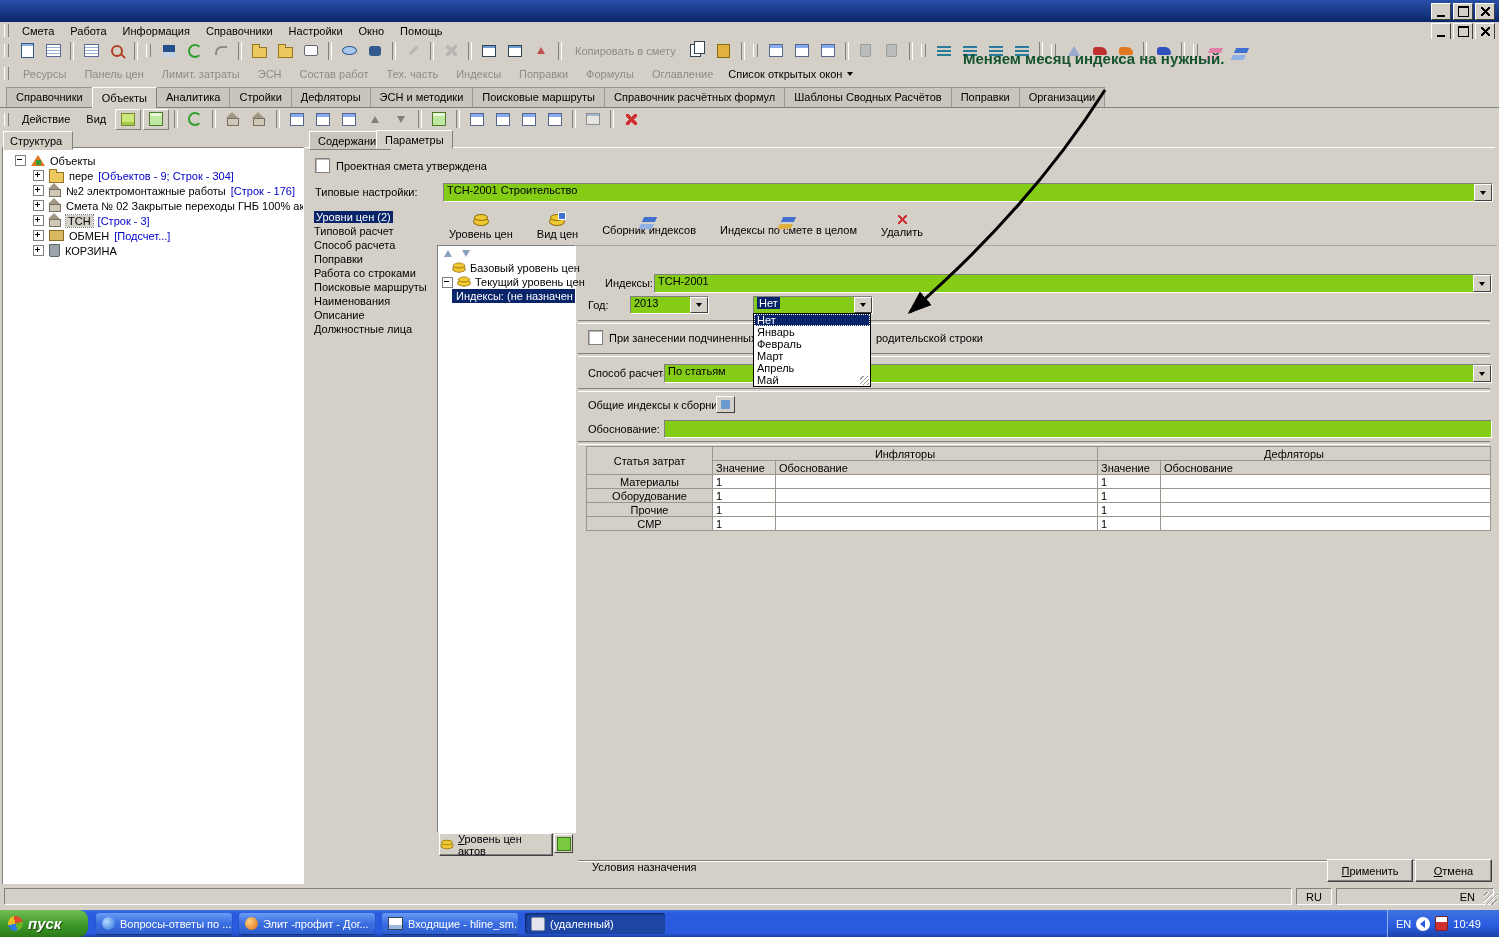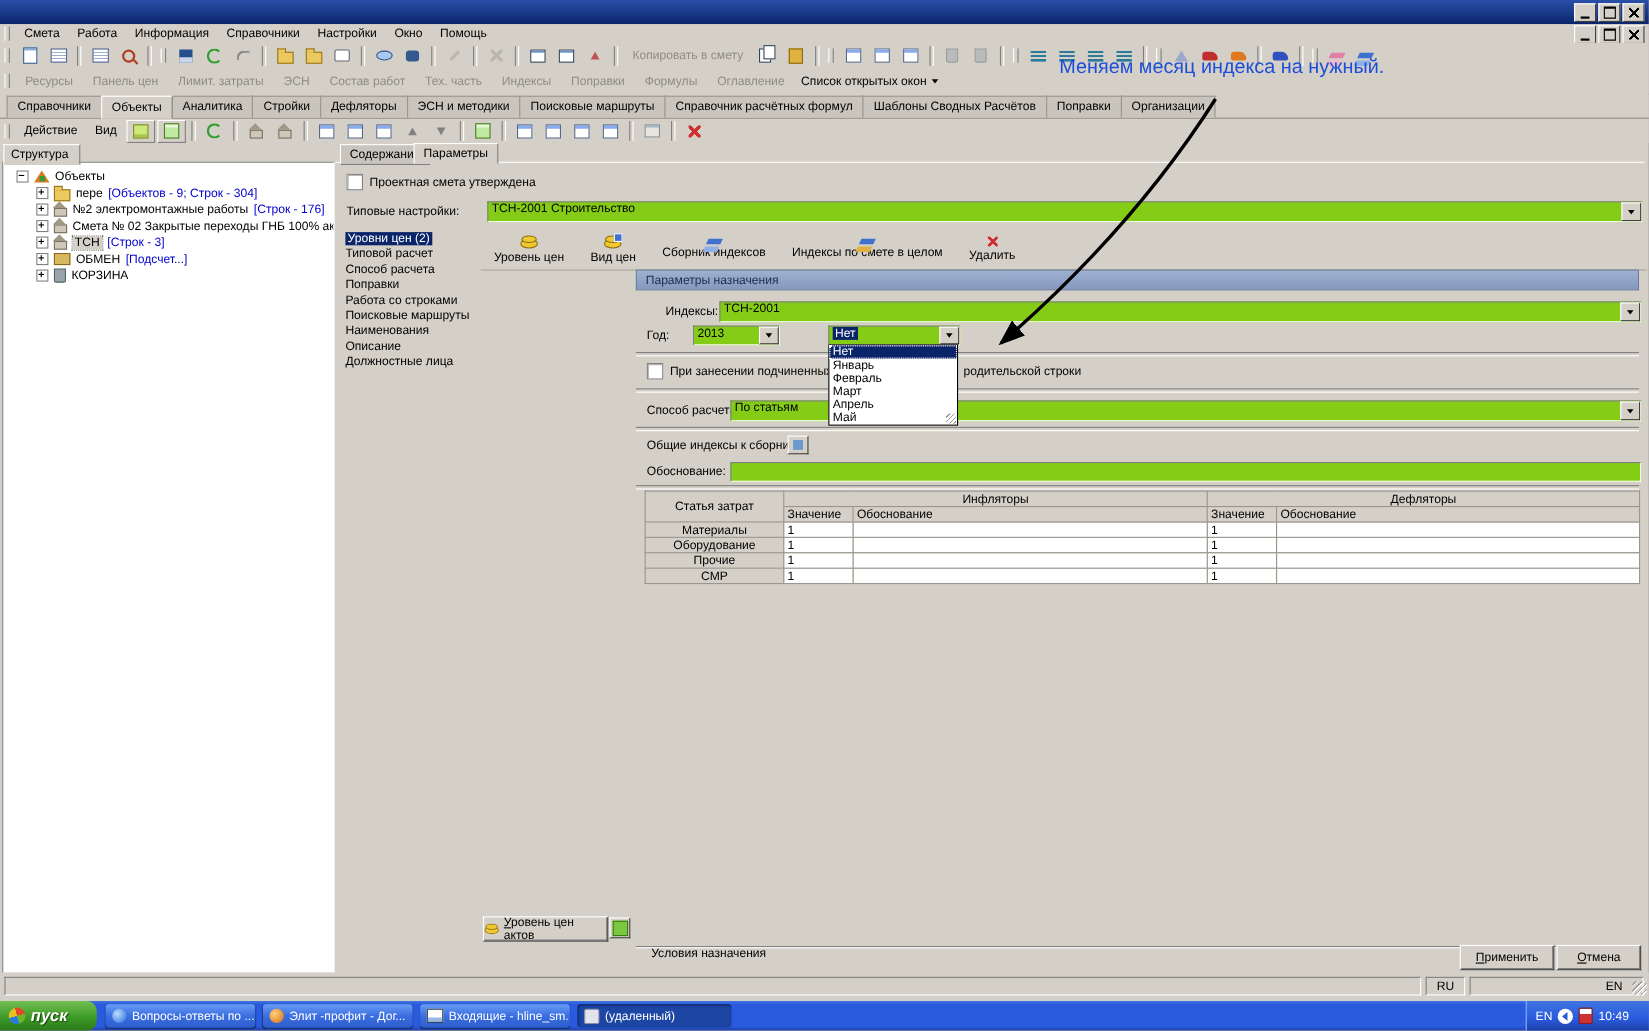--- a/index.html
+++ b/index.html
@@ -128,21 +128,21 @@
   .task{position:absolute;top:3px;height:21px;border-radius:3px;background:linear-gradient(#6a9bf5,#3a6ee0 50%,#2e5ecf);color:#fff;display:flex;align-items:center;gap:5px;padding:0 6px;box-sizing:border-box;white-space:nowrap;overflow:hidden;box-shadow:0 1px 1px #16336e;text-align:center;}
   .task.active{background:#1c45a4;box-shadow:inset 1px 1px 2px #0c2560;}
   .ti-ie{width:13px;height:13px;border-radius:50%;background:radial-gradient(circle at 35% 35%,#bcdcff,#1e6adc);flex:none;}
   .ti-or{width:13px;height:13px;border-radius:50%;background:radial-gradient(circle at 35% 35%,#ffd080,#d86a10);flex:none;}
   .ti-mail{width:13px;height:11px;background:#fff;border:1px solid #345;box-shadow:inset 0 -4px 0 #9ab8e0;flex:none;}
   .ti-rem{width:12px;height:12px;background:#e4e4ec;border:1px solid #8890a8;border-radius:2px;flex:none;}
   .tray{position:absolute;right:0;top:0;width:112px;height:27px;border-left:1px solid #8fb2f5;background:linear-gradient(#3f74e0,#2a5ade 60%,#1c41a8);display:flex;align-items:center;gap:5px;color:#fff;padding-left:8px;box-sizing:border-box;}
   .chev{width:14px;height:14px;border-radius:50%;background:#fff;position:relative;flex:none;}
   .chev::before{content:"";position:absolute;left:4px;top:3px;border-top:4px solid transparent;border-bottom:4px solid transparent;border-right:5px solid #2a5ade;}
   .ti-tray{width:11px;height:13px;background:linear-gradient(#fff 0 40%,#d03030 40%);border:1px solid #802020;border-radius:2px;flex:none;}
-  .annot{position:absolute;left:963px;top:50px;font-size:18px;font-weight:normal;color:#1d4ed8;white-space:nowrap;}
+  .annot{position:absolute;left:963px;top:50px;font-size:15px;font-weight:bold;color:#14532d;white-space:nowrap;}
   .arrow-svg{position:absolute;left:880px;top:78px;z-index:10;pointer-events:none;}
 </style>
 </head>
 <body>
 
 <div class="screen">
 
   <div class="titlebar">
     <div class="winbtns" style="position:absolute;right:4px;top:3px;">
       <div class="wbtn raised">
@@ -506,32 +506,47 @@
     <div class="ptb">
       <span class="ic i-layer" style="--c:#4070d0;--c2:#e0b040"></span>
       <span>Индексы по смете в целом</span>
     </div>
     <div class="ptb">
       <span class="ic xmark" style="--c:#d03030;width:9px;height:9px;"></span>
       <span>Удалить</span>
     </div>
   </div>
 
+  <div class="pricepanel">
+    <div style="display:flex;gap:10px;padding:4px 6px;">
+      <span class="ic i-up" style="border-bottom-color:#8aa0c0"></span>
+      <span class="ic i-dn" style="border-top-color:#8aa0c0"></span>
+    </div>
+    <div class="prow" style="padding-left:14px">
+      <span class="ic i-coins" style="transform:scale(.85)"></span>
+      <span>Базовый уровень цен</span>
+    </div>
+    <div class="prow">
+      <span class="pm"></span>
+      <span class="ic i-coins" style="transform:scale(.85)"></span>
+      <span>Текущий уровень цен</span>
+    </div>
+    <div class="prow sel" style="margin-left:14px">
+      <span>Индексы: (не назначен</span>
+    </div>
+  </div>
 
   <div class="btn95" style="left:439px;top:833px;width:112px;gap:4px;">
     <span class="ic i-coins" style="transform:scale(.8)"></span>
     <span style="text-decoration:none">Уровень цен актов</span>
   </div>
   <div class="abs raised" style="left:554px;top:834px;width:17px;height:17px;display:flex;align-items:center;justify-content:center;">
     <span class="ic i-greenbox"></span>
   </div>
 
-  <div class="phead">
-      <span>Параметры назначения</span>
-    </div>
 
   <span class="plabel" style="left:588px;top:277px;margin-left:17px;">Индексы:</span>
   <div class="combo abs" style="left:654px;top:274px;width:836px;height:17px;">
     <span class="val">ТСН-2001</span>
     <span class="cbtn">
         <span class="tri"></span>
       </span>
   </div>
 
   <span class="plabel" style="left:588px;top:299px;">Год:</span>

